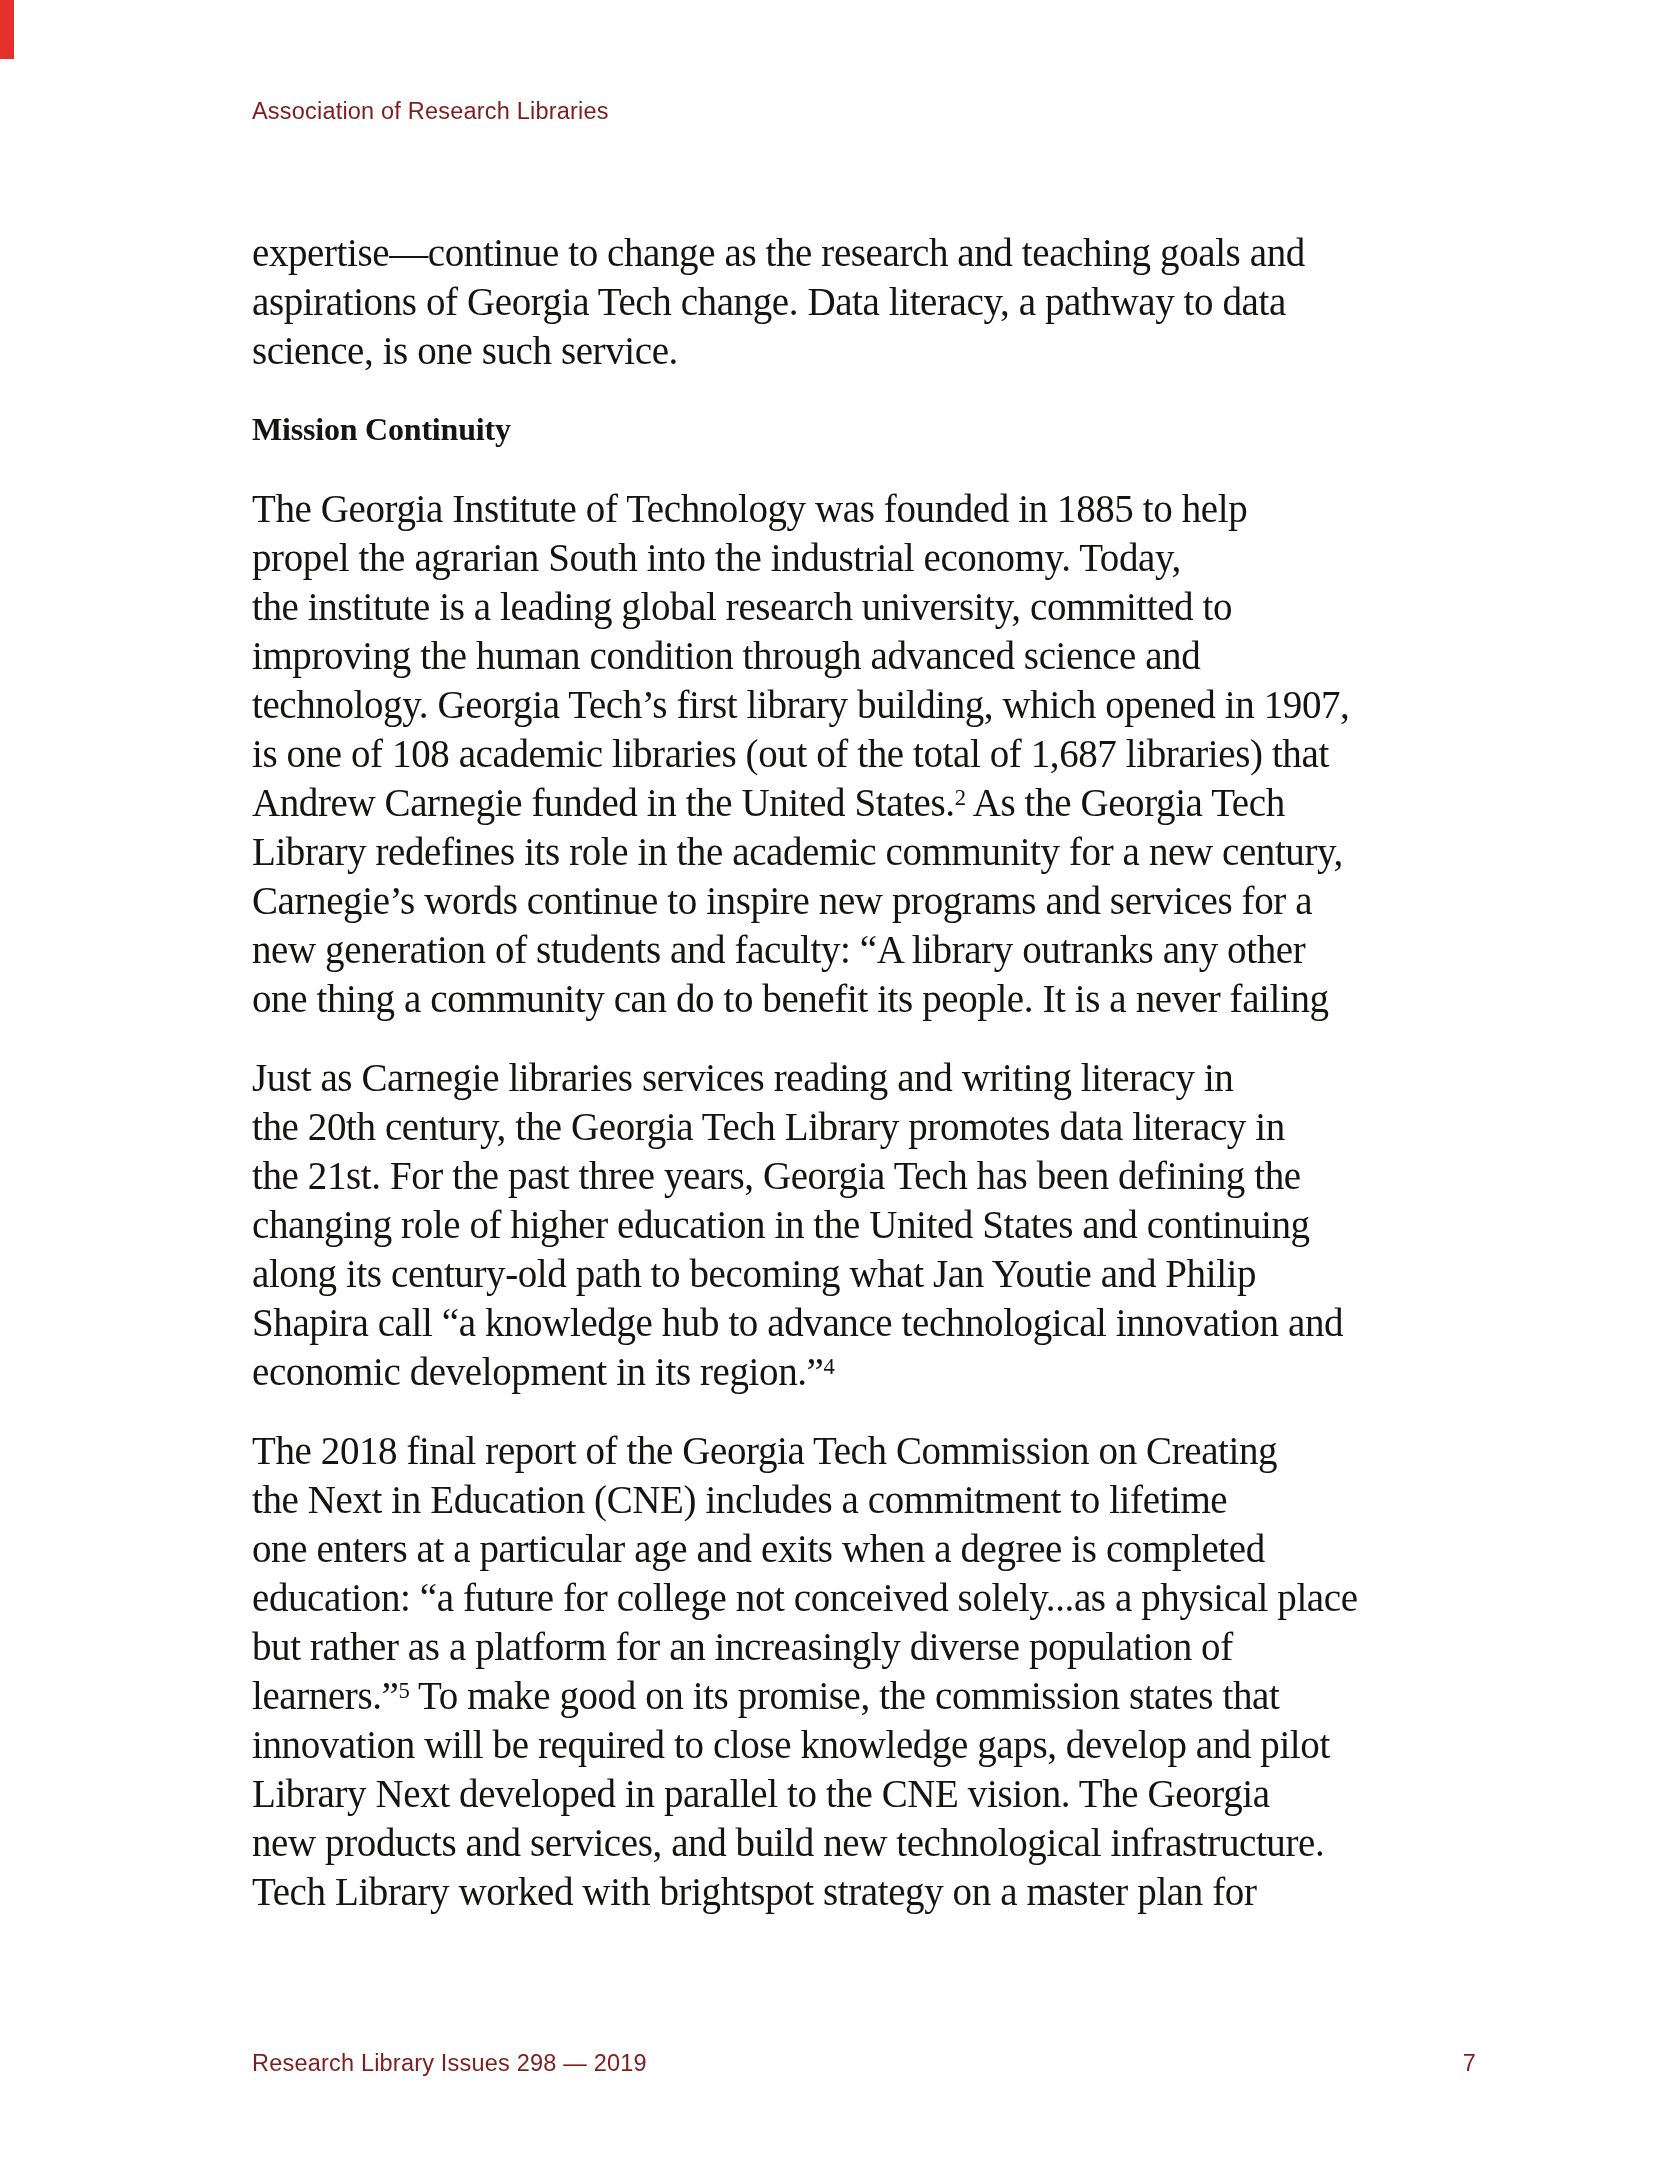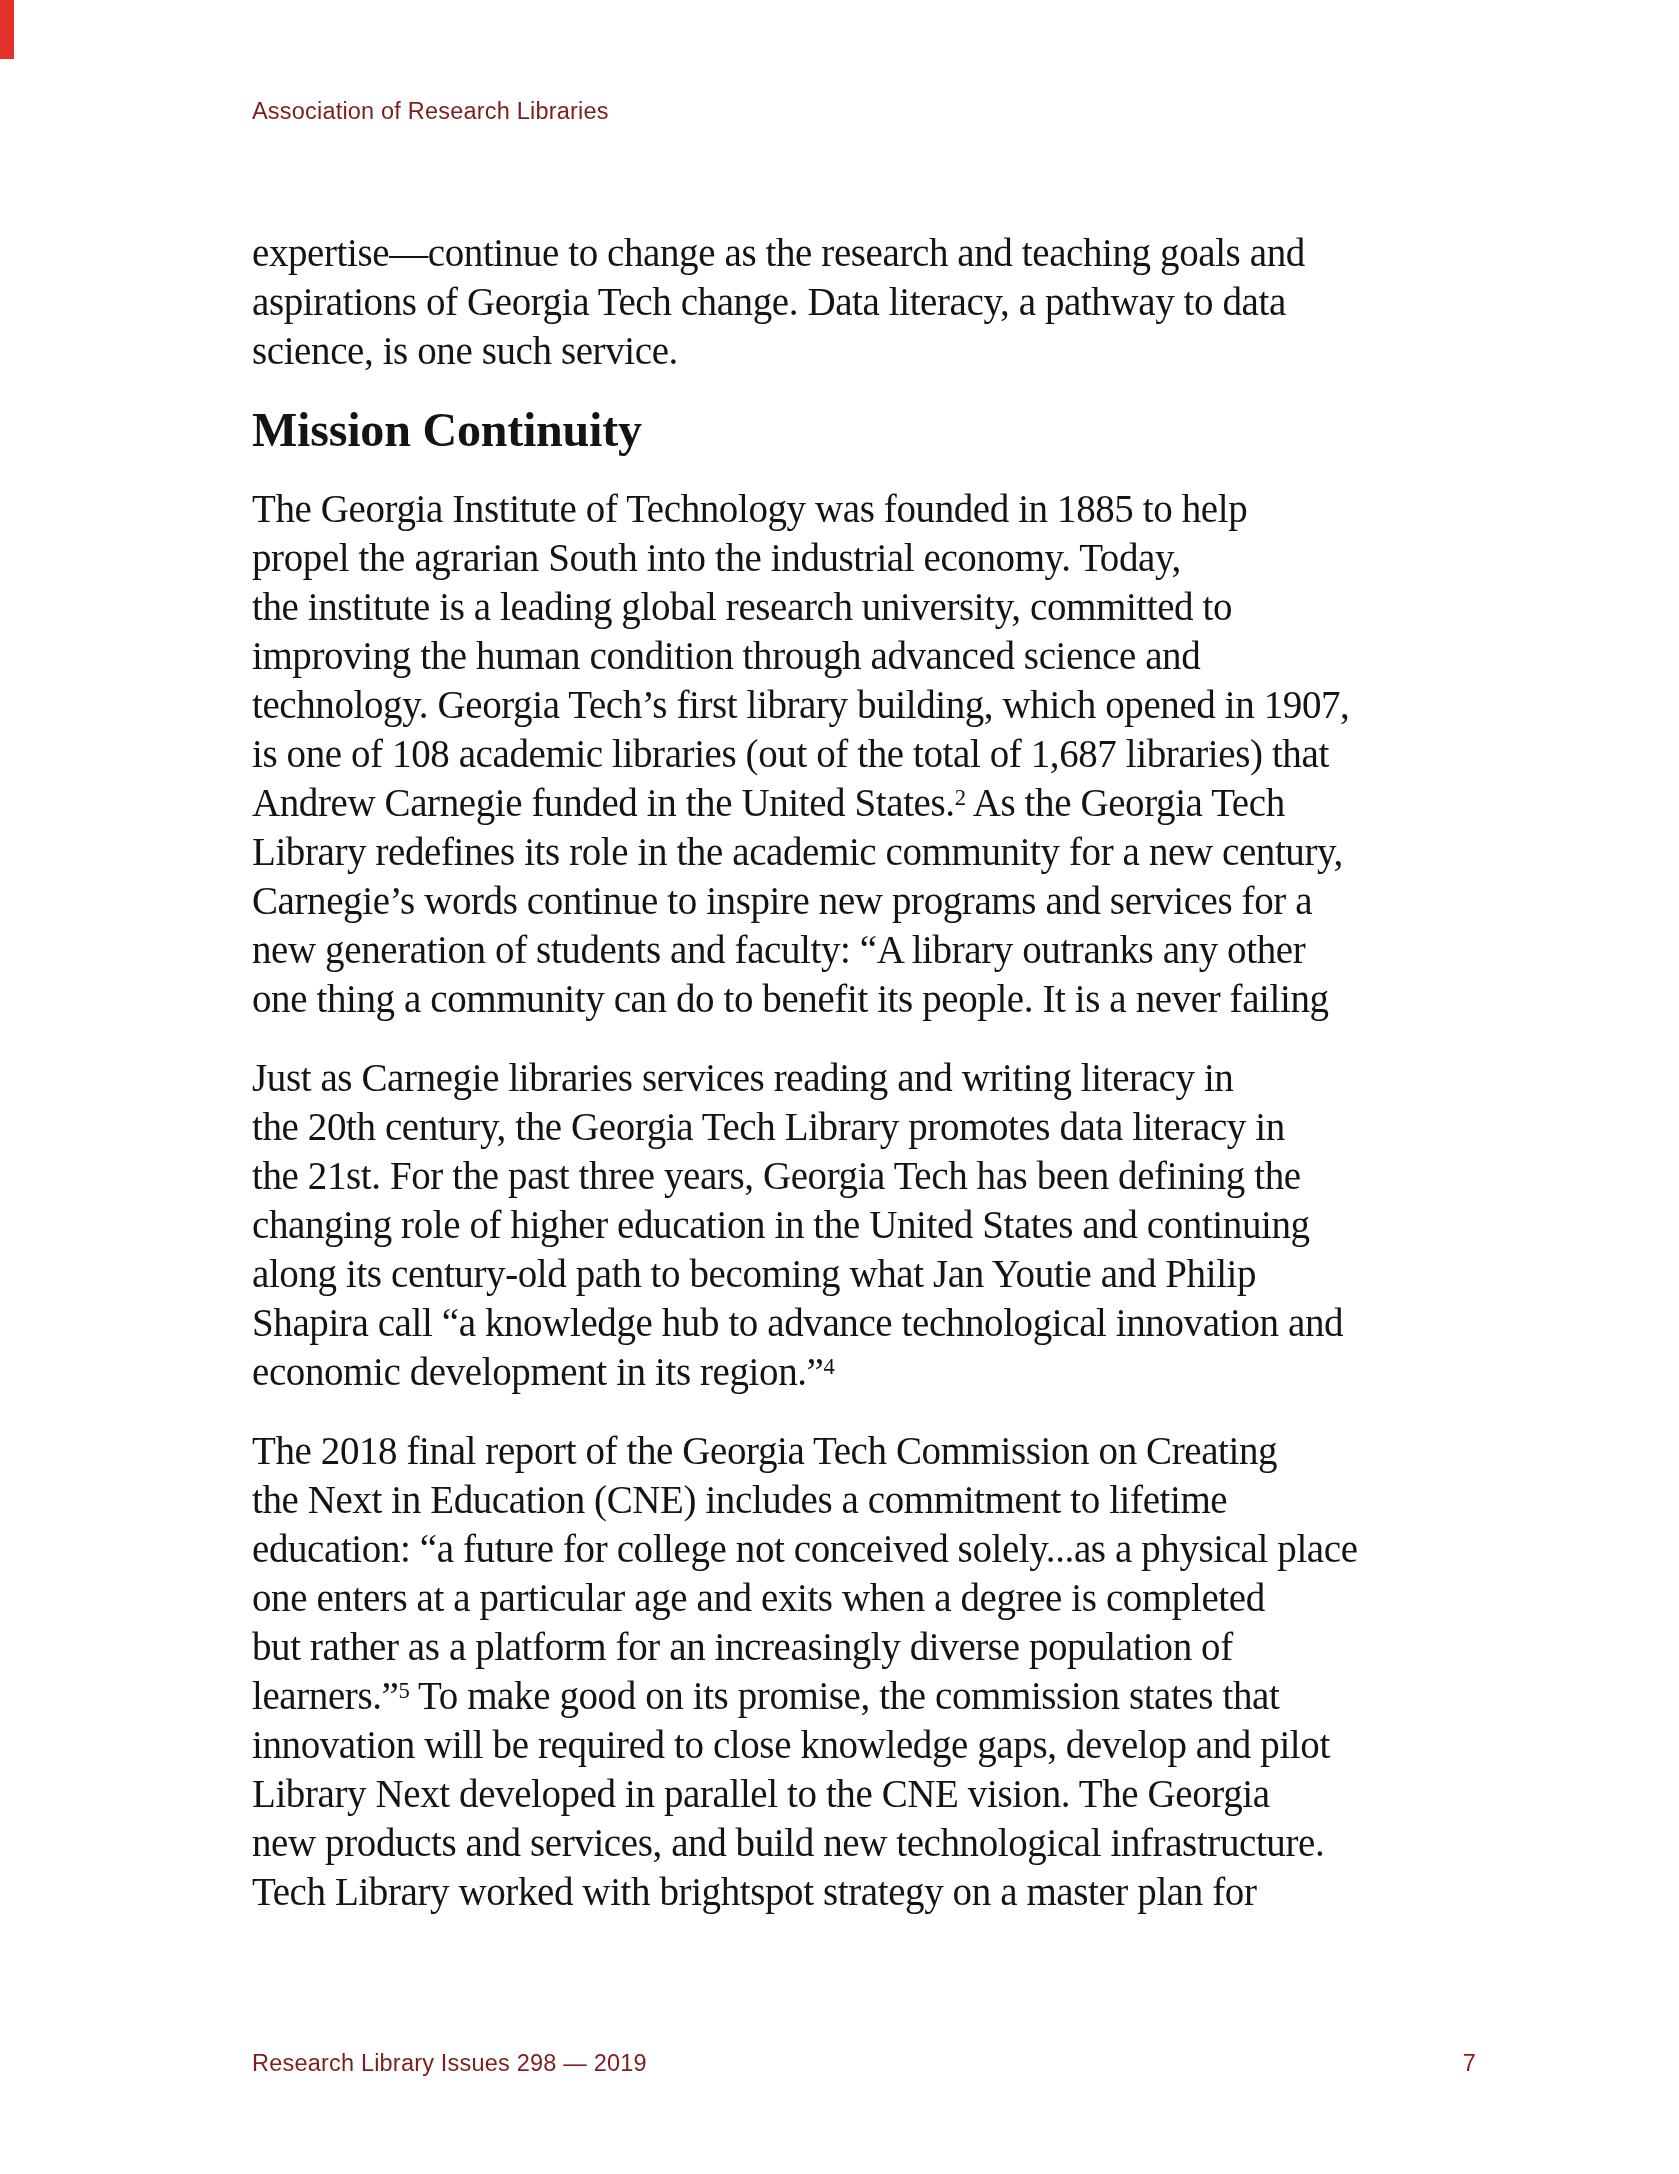--- a/index.html
+++ b/index.html
@@ -35,21 +35,21 @@
     width: 1234px;
     color: #161412;
   }
   .block-paragraph {
     font-size: 39px;
     line-height: 49px;
     letter-spacing: -0.4px;
     margin: 6px 0 30px 0;
   }
   .block-heading {
-    font-size: 48px;
+    font-size: 32px;
     line-height: 49px;
     font-weight: bold;
     letter-spacing: -0.2px;
     margin: 0 0 30px 0;
   }
   .line {
     white-space: pre;
   }
   sup.fn {
     font-size: 58%;
@@ -110,22 +110,22 @@
         <div class="line"><span>the 20th century, the Georgia Tech Library promotes data literacy in</span></div>
         <div class="line"><span>the 21st. For the past three years, Georgia Tech has been defining the</span></div>
         <div class="line"><span>changing role of higher education in the United States and continuing</span></div>
         <div class="line"><span>along its century-old path to becoming what Jan Youtie and Philip</span></div>
         <div class="line"><span>Shapira call “a knowledge hub to advance technological innovation and</span></div>
         <div class="line"><span>economic development in its region.”</span><sup class="fn">4</sup></div>
       </div>
       <div class="block-paragraph">
         <div class="line"><span>The 2018 final report of the Georgia Tech Commission on Creating</span></div>
         <div class="line"><span>the Next in Education (CNE) includes a commitment to lifetime</span></div>
+        <div class="line"><span>one enters at a particular age and exits when a degree is completed</span></div>
         <div class="line"><span>education: “a future for college not conceived solely...as a physical place</span></div>
-        <div class="line"><span>one enters at a particular age and exits when a degree is completed</span></div>
         <div class="line"><span>but rather as a platform for an increasingly diverse population of</span></div>
         <div class="line"><span>learners.”</span><sup class="fn">5</sup><span> To make good on its promise, the commission states that</span></div>
         <div class="line"><span>innovation will be required to close knowledge gaps, develop and pilot</span></div>
         <div class="line"><span>Library Next developed in parallel to the CNE vision. The Georgia</span></div>
         <div class="line"><span>new products and services, and build new technological infrastructure.</span></div>
         <div class="line"><span>Tech Library worked with brightspot strategy on a master plan for</span></div>
       </div>
     </main>
 
   <footer class="page-footer">

